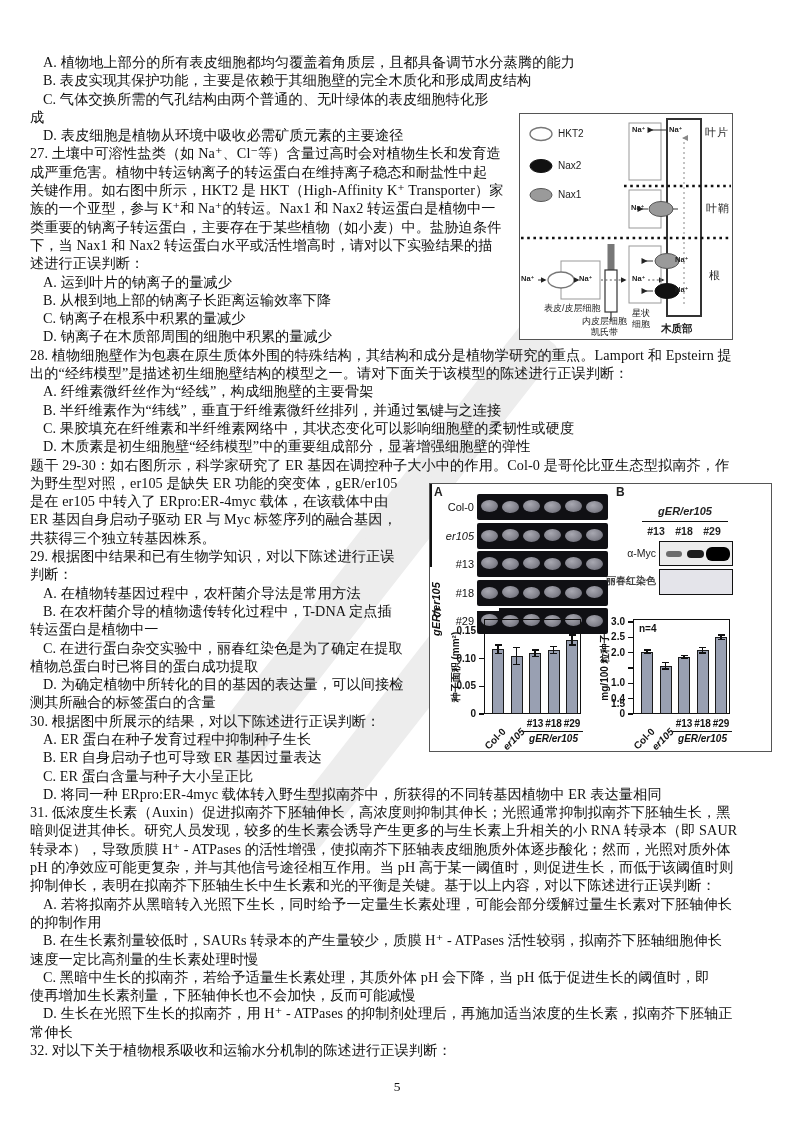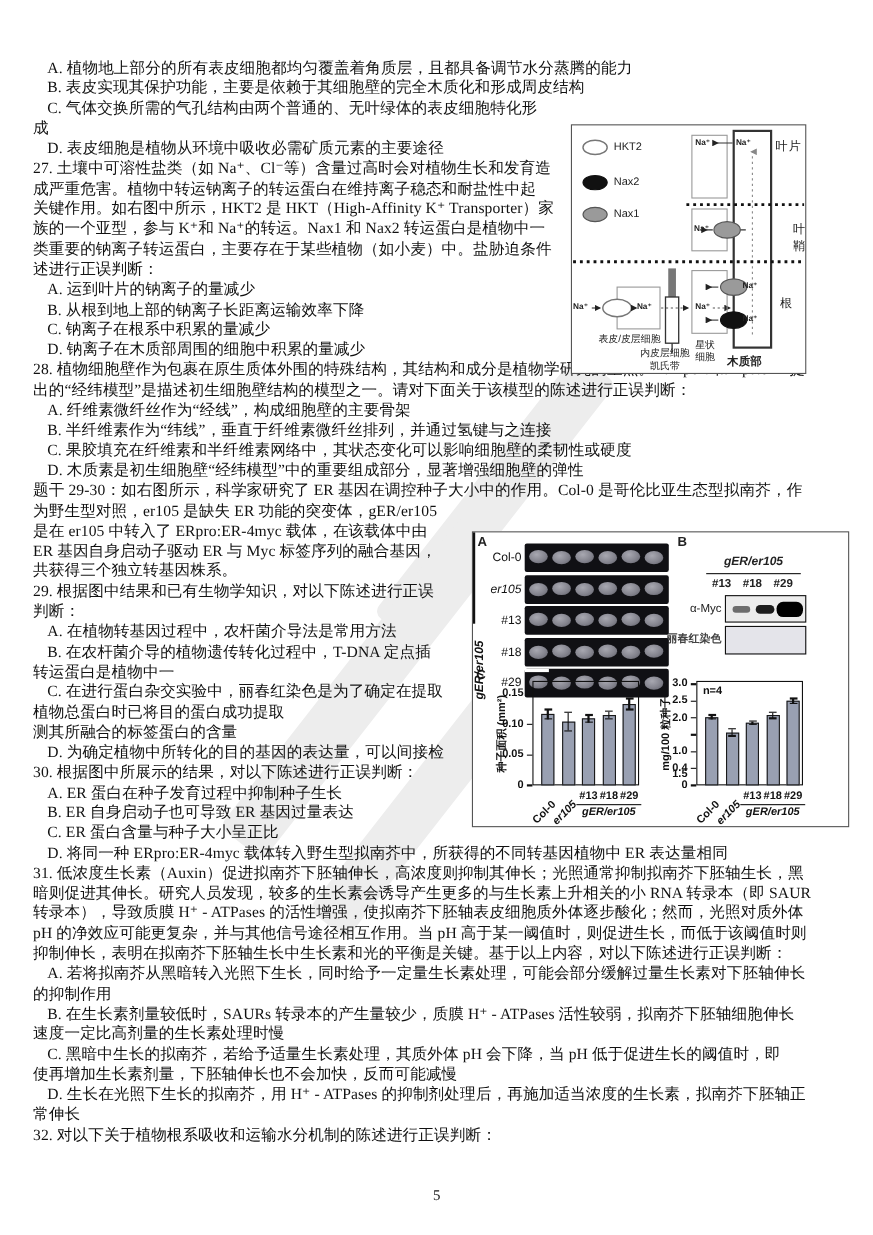--- a/index.html
+++ b/index.html
@@ -46,20 +46,21 @@
     <div class="line ind">A. 植物地上部分的所有表皮细胞都均匀覆盖着角质层，且都具备调节水分蒸腾的能力</div>
     <div class="line ind">B. 表皮实现其保护功能，主要是依赖于其细胞壁的完全木质化和形成周皮结构</div>
     <div class="line ind">C. 气体交换所需的气孔结构由两个普通的、无叶绿体的表皮细胞特化形</div>
     <div class="line">成</div>
     <div class="line ind">D. 表皮细胞是植物从环境中吸收必需矿质元素的主要途径</div>
     <div class="line">27. 土壤中可溶性盐类（如 Na⁺、Cl⁻等）含量过高时会对植物生长和发育造</div>
     <div class="line">成严重危害。植物中转运钠离子的转运蛋白在维持离子稳态和耐盐性中起</div>
     <div class="line">关键作用。如右图中所示，HKT2 是 HKT（High-Affinity K⁺ Transporter）家</div>
     <div class="line">族的一个亚型，参与 K⁺和 Na⁺的转运。Nax1 和 Nax2 转运蛋白是植物中一</div>
     <div class="line">类重要的钠离子转运蛋白，主要存在于某些植物（如小麦）中。盐胁迫条件</div>
+    <div class="line">下，当 Nax1 和 Nax2 转运蛋白水平或活性增高时，请对以下实验结果的描</div>
     <div class="line">述进行正误判断：</div>
     <div class="line ind">A. 运到叶片的钠离子的量减少</div>
     <div class="line ind">B. 从根到地上部的钠离子长距离运输效率下降</div>
     <div class="line ind">C. 钠离子在根系中积累的量减少</div>
     <div class="line ind">D. 钠离子在木质部周围的细胞中积累的量减少</div>
     <div class="line">28. 植物细胞壁作为包裹在原生质体外围的特殊结构，其结构和成分是植物学研究的重点。Lamport 和 Epsteirn 提</div>
     <div class="line">出的“经纬模型”是描述初生细胞壁结构的模型之一。请对下面关于该模型的陈述进行正误判断：</div>
     <div class="line ind">A. 纤维素微纤丝作为“经线”，构成细胞壁的主要骨架</div>
     <div class="line ind">B. 半纤维素作为“纬线”，垂直于纤维素微纤丝排列，并通过氢键与之连接</div>
     <div class="line ind">C. 果胶填充在纤维素和半纤维素网络中，其状态变化可以影响细胞壁的柔韧性或硬度</div>
@@ -69,22 +70,22 @@
     <div class="line">是在 er105 中转入了 ERpro:ER-4myc 载体，在该载体中由</div>
     <div class="line">ER 基因自身启动子驱动 ER 与 Myc 标签序列的融合基因，</div>
     <div class="line">共获得三个独立转基因株系。</div>
     <div class="line">29. 根据图中结果和已有生物学知识，对以下陈述进行正误</div>
     <div class="line">判断：</div>
     <div class="line ind">A. 在植物转基因过程中，农杆菌介导法是常用方法</div>
     <div class="line ind">B. 在农杆菌介导的植物遗传转化过程中，T-DNA 定点插</div>
     <div class="line">转运蛋白是植物中一</div>
     <div class="line ind">C. 在进行蛋白杂交实验中，丽春红染色是为了确定在提取</div>
     <div class="line">植物总蛋白时已将目的蛋白成功提取</div>
+    <div class="line ind">D. 为确定植物中所转化的目的基因的表达量，可以间接检</div>
     <div class="line">测其所融合的标签蛋白的含量</div>
-    <div class="line ind">D. 为确定植物中所转化的目的基因的表达量，可以间接检</div>
     <div class="line">30. 根据图中所展示的结果，对以下陈述进行正误判断：</div>
     <div class="line ind">A. ER 蛋白在种子发育过程中抑制种子生长</div>
     <div class="line ind">B. ER 自身启动子也可导致 ER 基因过量表达</div>
     <div class="line ind">C. ER 蛋白含量与种子大小呈正比</div>
     <div class="line ind">D. 将同一种 ERpro:ER-4myc 载体转入野生型拟南芥中，所获得的不同转基因植物中 ER 表达量相同</div>
     <div class="line">31. 低浓度生长素（Auxin）促进拟南芥下胚轴伸长，高浓度则抑制其伸长；光照通常抑制拟南芥下胚轴生长，黑</div>
     <div class="line">暗则促进其伸长。研究人员发现，较多的生长素会诱导产生更多的与生长素上升相关的小 RNA 转录本（即 SAUR</div>
     <div class="line">转录本），导致质膜 H⁺ - ATPases 的活性增强，使拟南芥下胚轴表皮细胞质外体逐步酸化；然而，光照对质外体</div>
     <div class="line">pH 的净效应可能更复杂，并与其他信号途径相互作用。当 pH 高于某一阈值时，则促进生长，而低于该阈值时则</div>
     <div class="line">抑制伸长，表明在拟南芥下胚轴生长中生长素和光的平衡是关键。基于以上内容，对以下陈述进行正误判断：</div>
@@ -148,21 +149,21 @@
     <ellipse cx="147" cy="147" rx="12" ry="7.5" fill="#9a9a9a" stroke="#555"></ellipse>
     <line x1="133" y1="147" x2="126" y2="147" stroke="#333" stroke-width="1" marker-end="url(#aL)"></line>
     <ellipse cx="147" cy="177" rx="12" ry="7.5" fill="#111111" stroke="#111"></ellipse>
     <line x1="133" y1="177" x2="126" y2="177" stroke="#333" stroke-width="1" marker-end="url(#aL)"></line>
   </svg>
   
   <div class="fl" style="left:38px;top:14px;font-size:10px;">HKT2</div>
   <div class="fl" style="left:38px;top:46px;font-size:10px;">Nax2</div>
   <div class="fl" style="left:38px;top:75px;font-size:10px;">Nax1</div>
   <div class="fl region" style="left:185px;top:11px;">叶片</div>
-  <div class="fl region" style="left:201px;top:87px;">叶鞘</div>
+  <div class="fl region" style="left:186px;top:87px;">叶鞘</div>
   <div class="fl region" style="left:189px;top:154px;">根</div>
   <div class="fl" style="left:141px;top:208px;font-size:10.5px;font-weight:600;">木质部</div>
   <div class="fl na" style="left:112px;top:11px;">Na⁺</div>
   <div class="fl na" style="left:149px;top:11px;">Na⁺</div>
   <div class="fl na" style="left:111px;top:89px;">Na⁺</div>
   <div class="fl na" style="left:1px;top:160px;">Na⁺</div>
   <div class="fl na" style="left:59px;top:160px;">Na⁺</div>
   <div class="fl na" style="left:112px;top:160px;">Na⁺</div>
   <div class="fl na" style="left:155px;top:141px;">Na⁺</div>
   <div class="fl na" style="left:155px;top:171px;">Na⁺</div>

